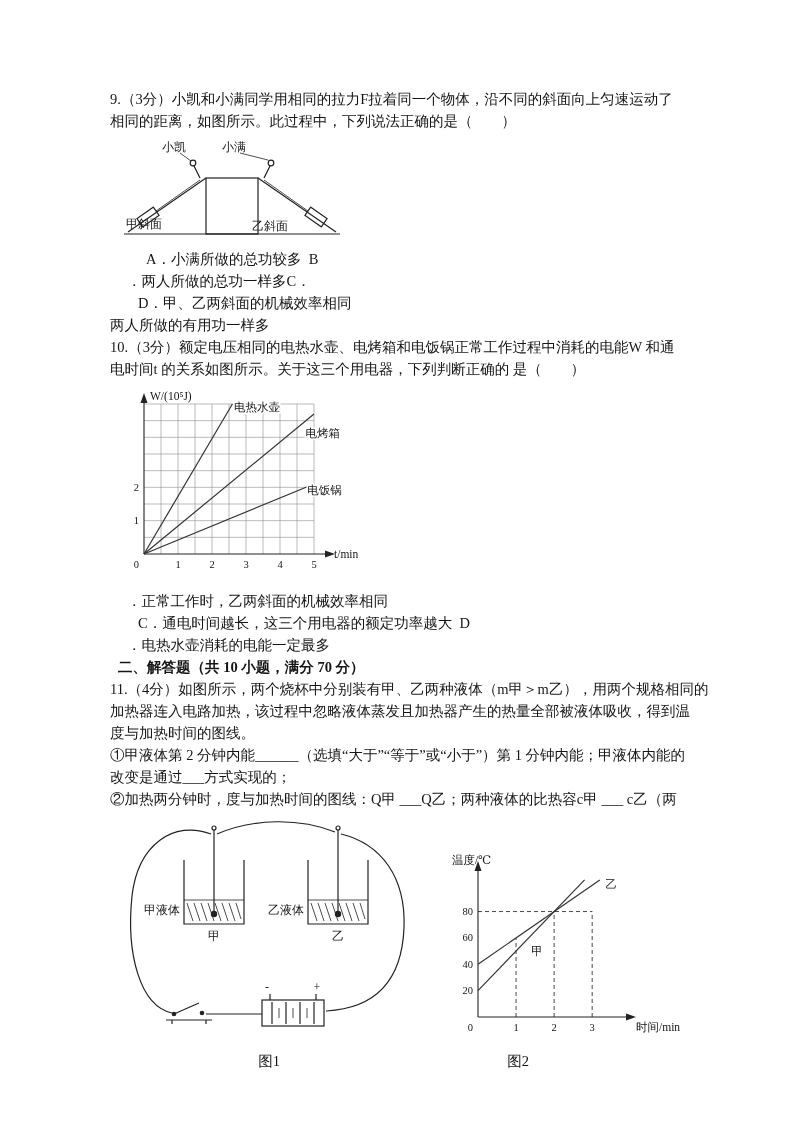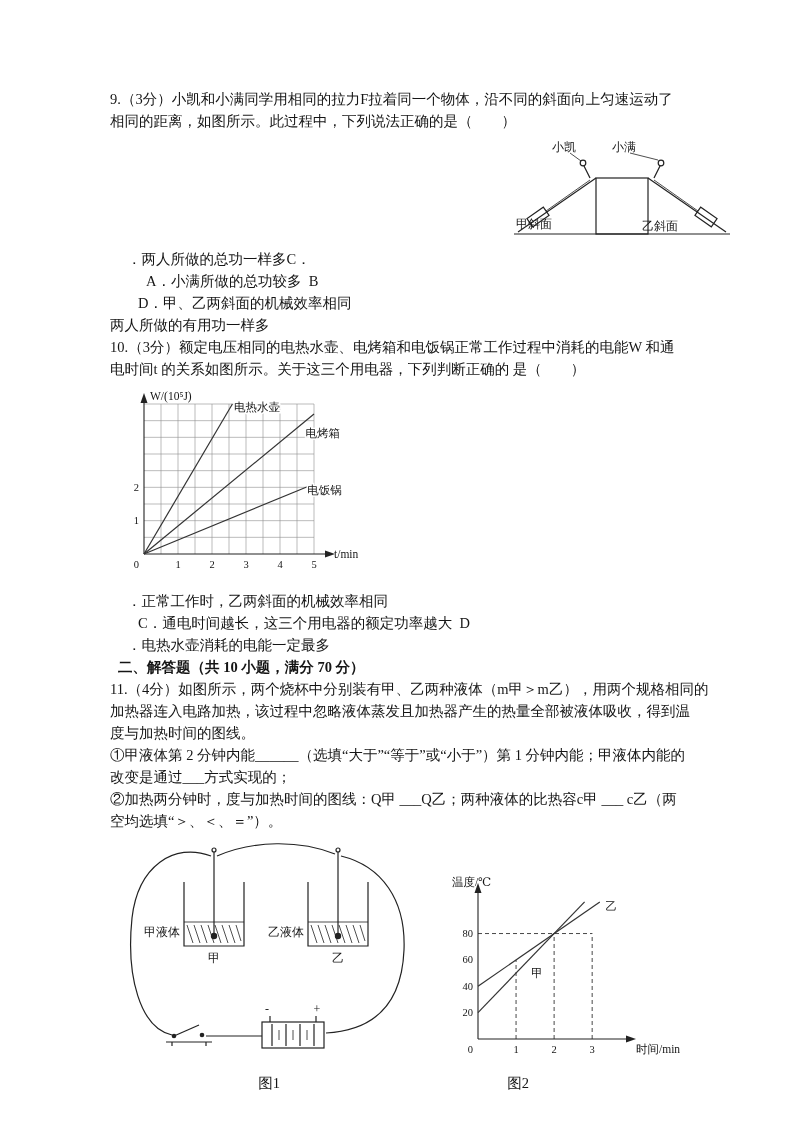--- a/index.html
+++ b/index.html
@@ -9,21 +9,21 @@
     font-family:"Liberation Serif","DejaVu Serif",serif;
     font-size:14.5px;line-height:22px;color:#151515;
     overflow:hidden;
   }
   .tl{white-space:pre-wrap;}
   .opt-a{padding-left:36px;}
   .opt-b{padding-left:17px;}
   .opt-c{padding-left:28px;}
   .opt-0{padding-left:0;}
   .sec{font-weight:700;margin-left:8px;}
-  .figQ9{margin:6px 0 2px 8px;text-align:right;}
+  .figQ9{margin:6px 0 2px 8px;}
   .chartQ10{margin:2px 0 2px 0;}
   .figrow{display:flex;align-items:flex-start;margin:8px 0 0 4px;}
   .figcol{display:flex;flex-direction:column;align-items:center;}
   .fig2col{margin-left:14px;padding-top:34px;}
   .figcap{margin-top:2px;}
   .fig2col .figcap{margin-right:90px;}
   svg text{font-family:"Liberation Serif","DejaVu Serif",serif;fill:#151515;}
   svg .tick{font-size:10.5px;}
   svg .axlabel{font-size:11.5px;}
   svg .slabel{font-size:11.5px;paint-order:stroke;stroke:#fff;stroke-width:3px;}
@@ -65,22 +65,22 @@
         </g>
         <line class="thin" x1="62" y1="15" x2="73" y2="23"></line>
         <line class="thin" x1="122" y1="15" x2="150" y2="22"></line>
         <text x="44" y="13">小凯</text>
         <text x="104" y="13">小满</text>
         <text x="8" y="90">甲斜面</text>
         <text x="134" y="92">乙斜面</text>
       </svg>
     </div>
 
+    <div class="tl opt-a">A．小满所做的总功较多  B</div>
     <div class="tl opt-b">．两人所做的总功一样多C．</div>
-    <div class="tl opt-a">A．小满所做的总功较多  B</div>
     <div class="tl opt-c">D．甲、乙两斜面的机械效率相同</div>
     <div class="tl opt-0">两人所做的有用功一样多</div>
   </div>
 
   <div>
     <div class="tl">10.（3分）额定电压相同的电热水壶、电烤箱和电饭锅正常工作过程中消耗的电能W 和通</div>
     <div class="tl">电时间t 的关系如图所示。关于这三个用电器，下列判断正确的 是（　　）</div>
 
     <div class="chartQ10">
       <svg id="chart-q10" width="260" height="200" viewBox="0 0 260 200">
@@ -133,21 +133,20 @@
 
   <div class="tl sec">二、解答题（共 10 小题，满分 70 分）</div>
 
   <div>
     <div class="tl">11.（4分）如图所示，两个烧杯中分别装有甲、乙两种液体（m甲＞m乙），用两个规格相同的</div>
     <div class="tl">加热器连入电路加热，该过程中忽略液体蒸发且加热器产生的热量全部被液体吸收，得到温</div>
     <div class="tl">度与加热时间的图线。</div>
     <div class="tl">①甲液体第 2 分钟内能______（选填“大于”“等于”或“小于”）第 1 分钟内能；甲液体内能的</div>
     <div class="tl">改变是通过___方式实现的；</div>
     <div class="tl">②加热两分钟时，度与加热时间的图线：Q甲 ___Q乙；两种液体的比热容c甲 ___ c乙（两</div>
-    <div class="tl">空均选填“＞、＜、＝”）。</div>
 
     <div class="figrow">
 
       <div class="figcol">
         <svg class="diagram" viewBox="0 0 310 230" width="310" height="230">
 
           <path d="M97,16 C60,2 24,26 18,78 C12,136 26,188 58,195"></path>
           <path d="M103,16 C140,0 186,0 221,14"></path>
           <path d="M227,16 C268,26 292,60 290,110 C288,158 266,190 212,193"></path>
           <line x1="92" y1="196" x2="148" y2="196"></line>

